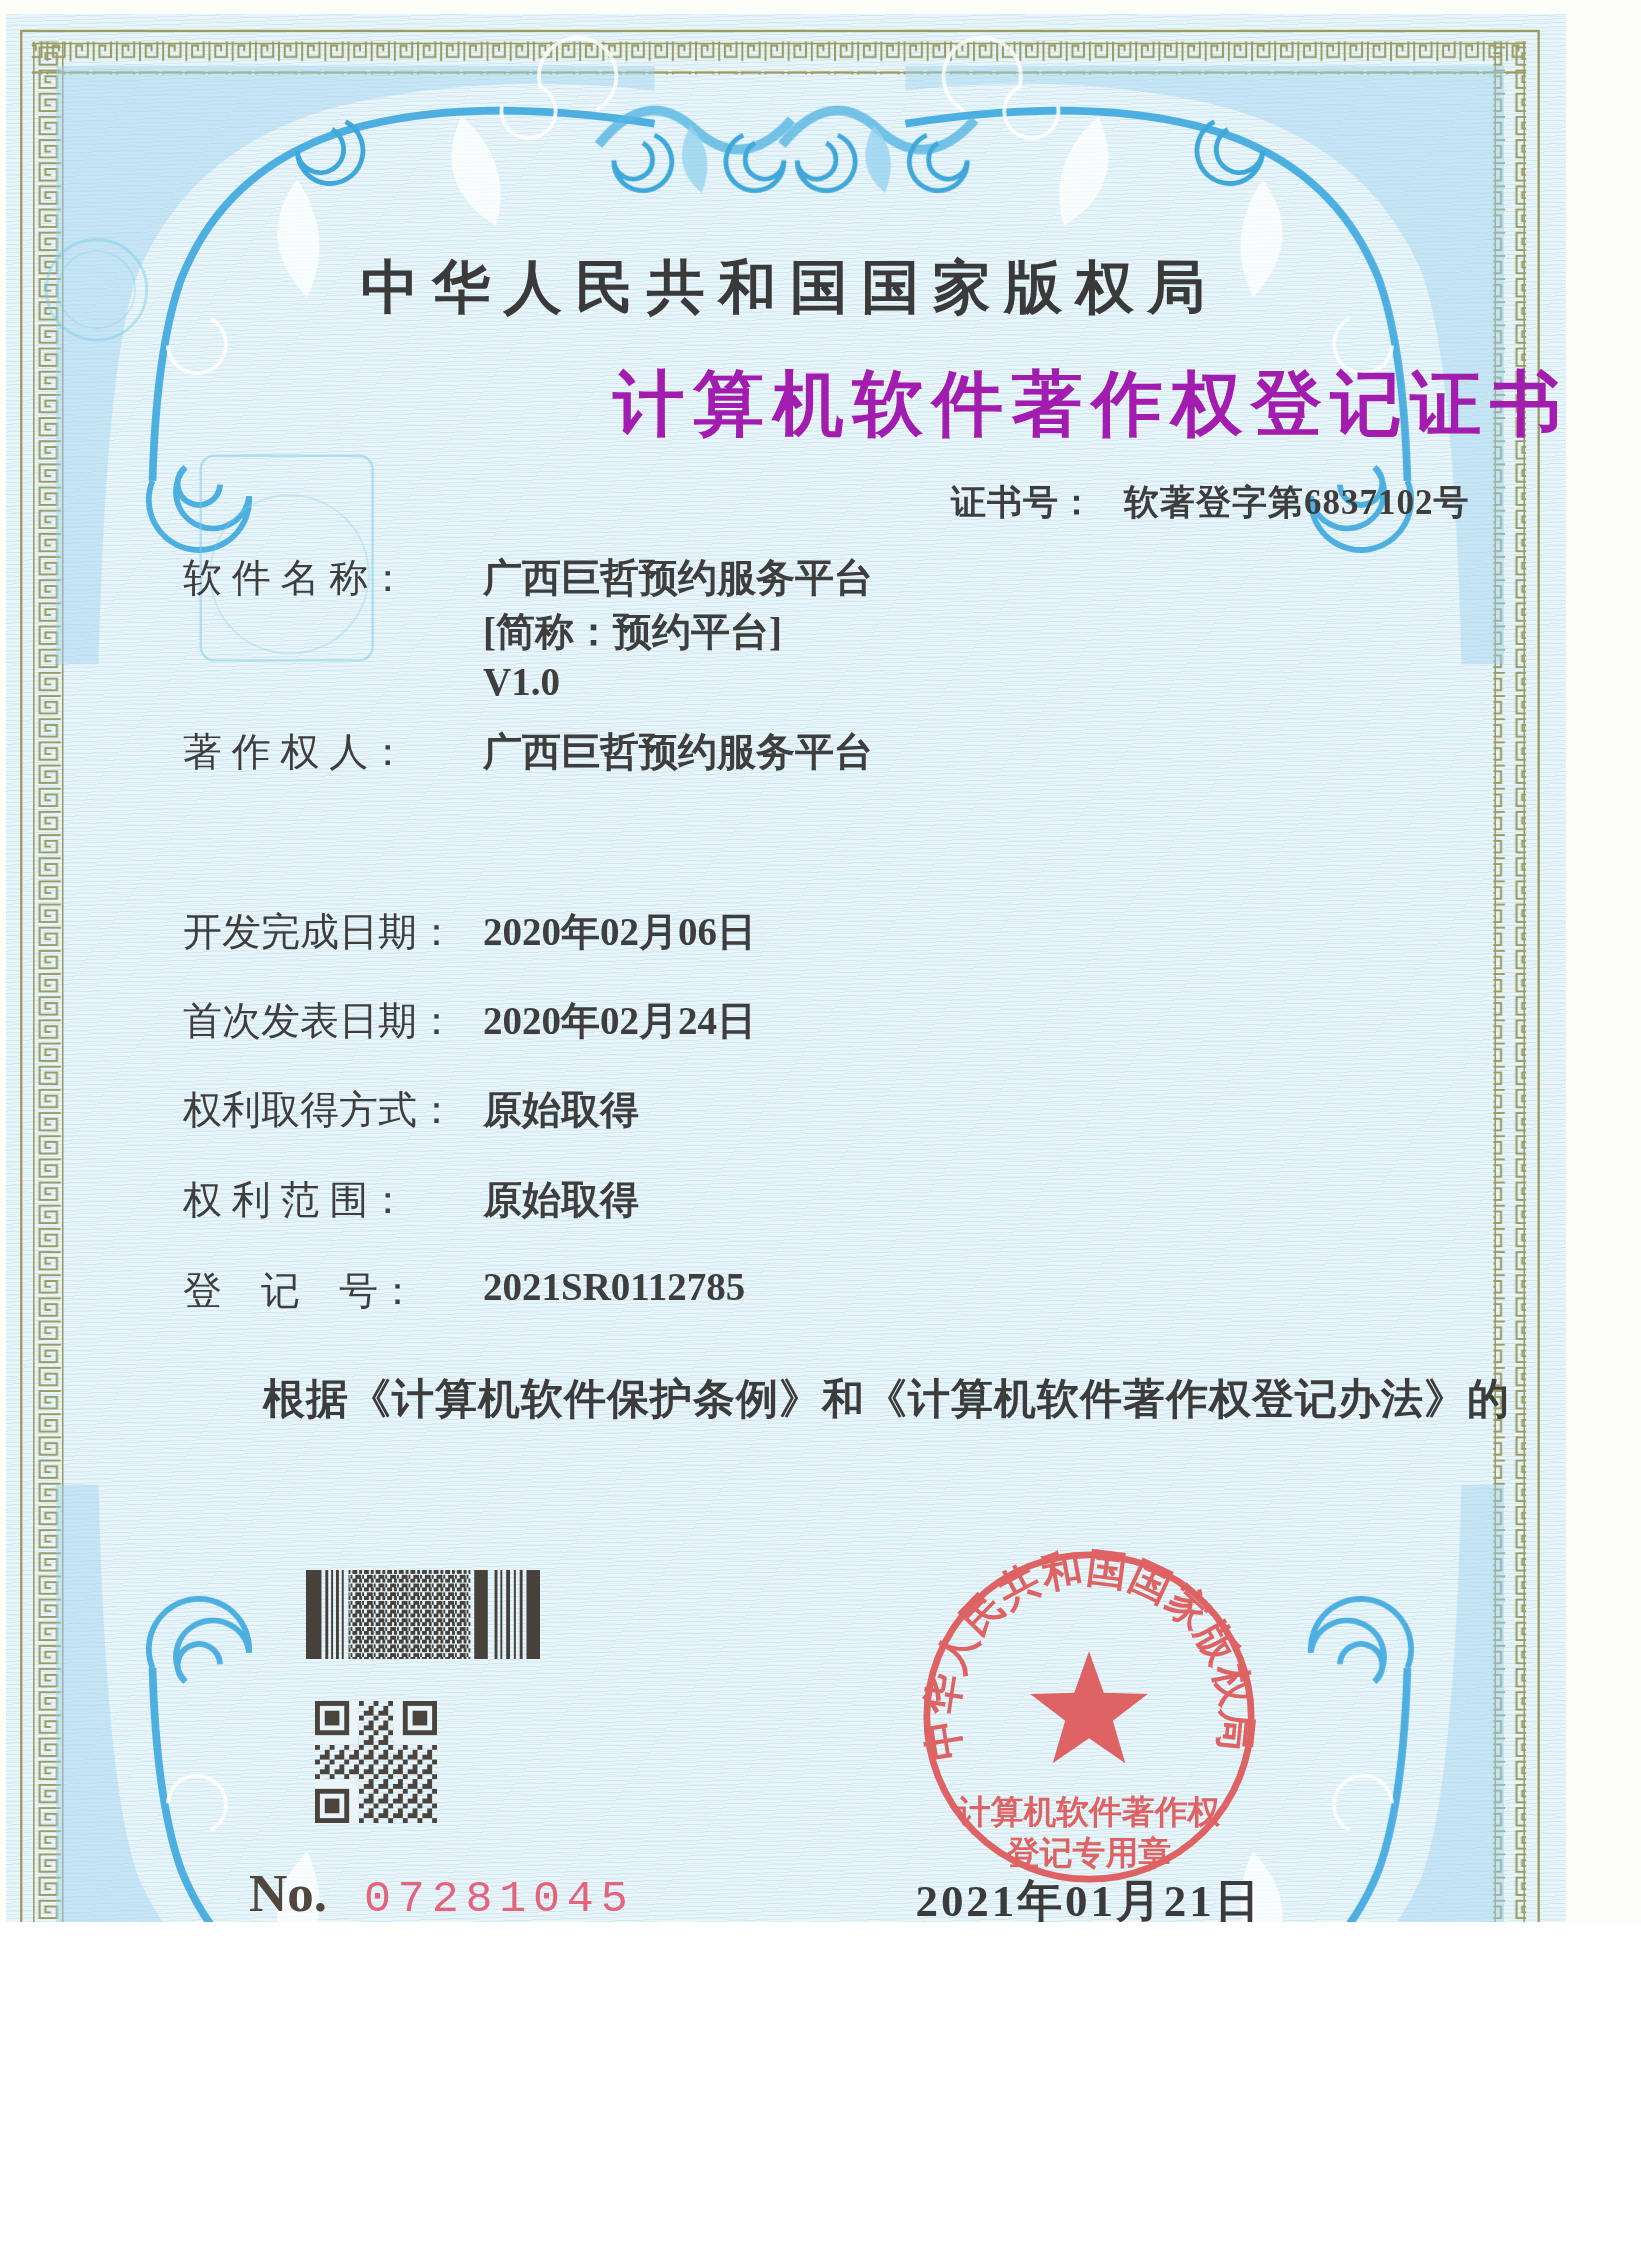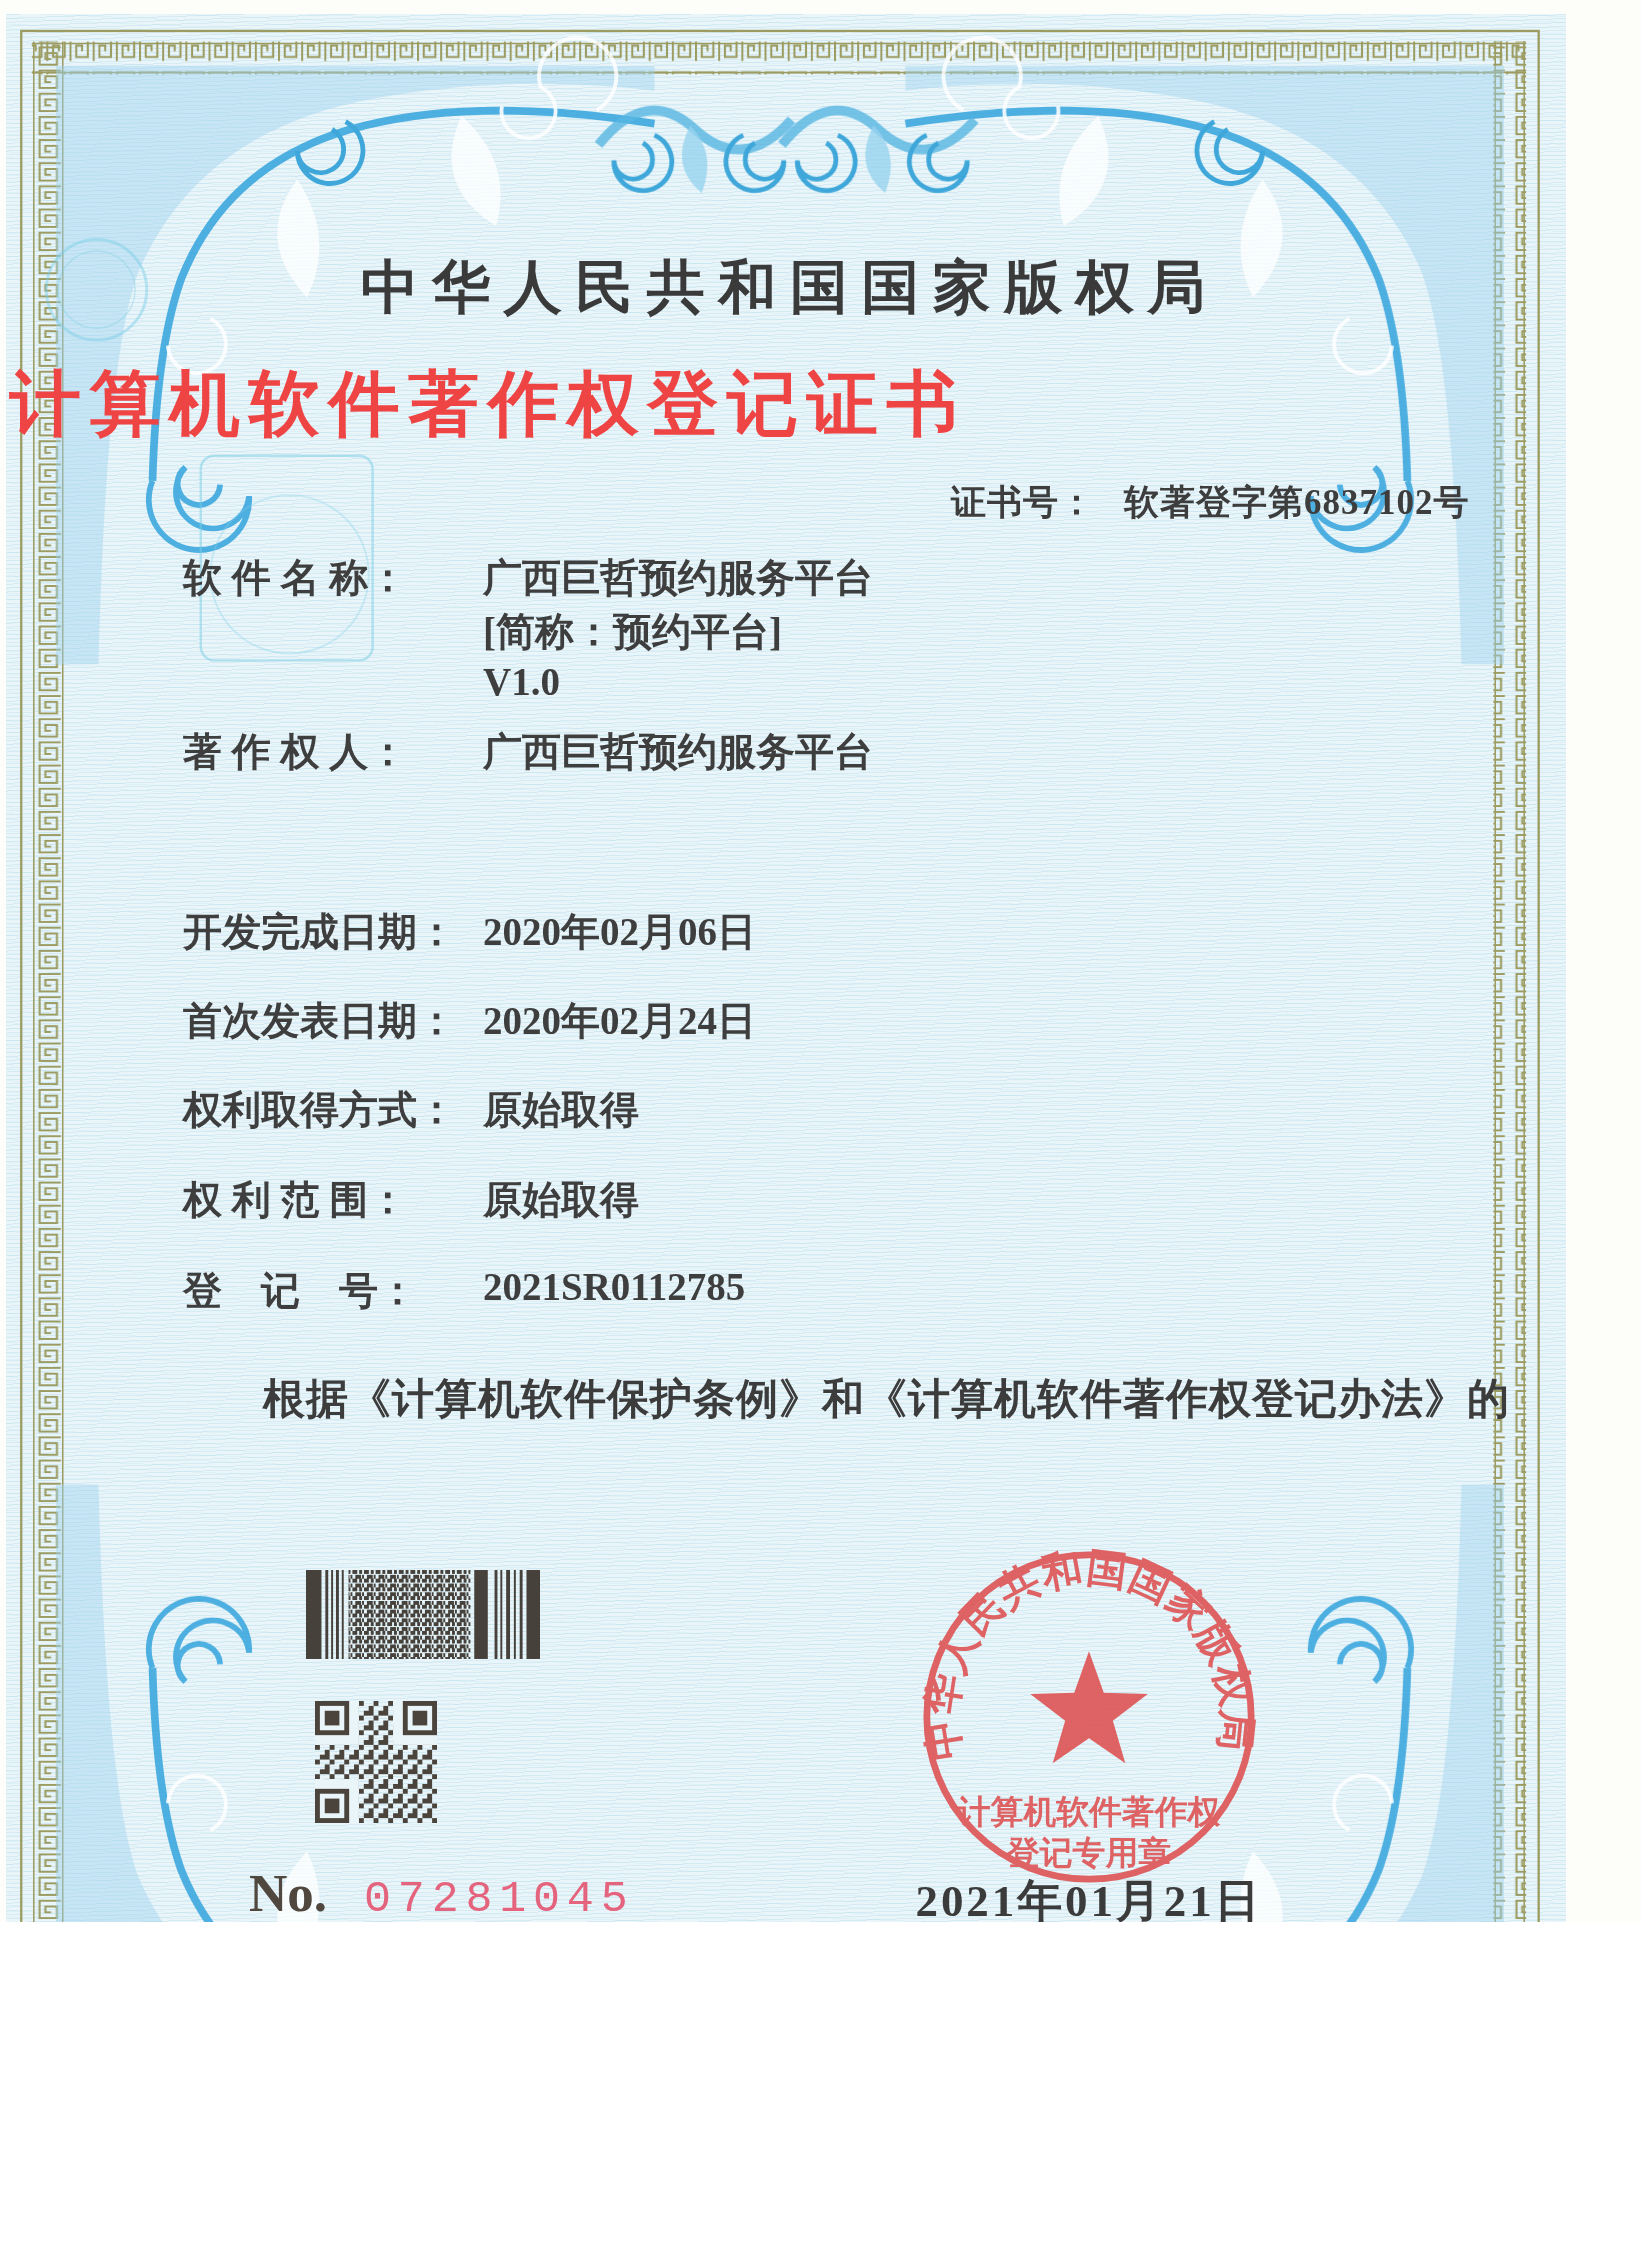--- a/index.html
+++ b/index.html
@@ -6,25 +6,25 @@
   #page{position:relative;width:1641px;height:1922px;background:#fdfdfa;overflow:hidden;
         font-family:"Liberation Serif","DejaVu Serif",serif;}
   .abs{position:absolute;}
   .paper{left:5.8px;top:13.5px;width:1560px;height:2147px;background-color:#eaf5f9;
     background-image:
       repeating-linear-gradient(178deg, rgba(125,195,220,0.20) 0px, rgba(125,195,220,0.20) 1px, rgba(255,255,255,0) 1px, rgba(255,255,255,0) 3.9px),
       repeating-linear-gradient(2.5deg, rgba(160,215,235,0.16) 0px, rgba(160,215,235,0.16) 1px, rgba(255,255,255,0) 1px, rgba(255,255,255,0) 5.8px);}
   .deco{left:0;top:0;pointer-events:none;}
   .title1{left:9.7px;top:249px;width:1560px;text-align:center;font-size:58px;font-weight:700;
           letter-spacing:13.5px;color:#3a3a3a;}
-  .title2{left:9.7px;top:357px;width:1560px;text-align:left;font-size:71px;font-weight:700;
-          letter-spacing:8.7px;color:#ef4444;}
+  .title2{left:9.7px;top:357px;width:1560px;text-align:right;font-size:71px;font-weight:700;
+          letter-spacing:8.7px;color:#a21caf;}
   .certno{left:951px;top:479px;font-size:35px;font-weight:700;color:#3d3d3d;letter-spacing:1px;white-space:nowrap;}
   .certno .gap{display:inline-block;width:29px;}
-  .lbl{left:183px;font-size:39px;font-weight:700;color:#3e3e3e;white-space:nowrap;}
+  .lbl{left:183px;font-size:39px;font-weight:400;color:#3e3e3e;white-space:nowrap;}
   .val{left:483px;font-size:39px;font-weight:700;color:#3e3e3e;white-space:nowrap;}
   .bodyline{font-size:42px;font-weight:700;color:#3c3c3c;letter-spacing:1px;white-space:nowrap;}
   .serial{left:249px;top:1863px;white-space:nowrap;}
   .serial .no{font-size:53px;color:#50483f;font-weight:700;}
   .serial .num{font-family:Liberation Mono, monospace;font-size:45px;color:#e4647e;
                letter-spacing:6.8px;margin-left:37px;font-weight:400;}
   .issuedate{left:886px;top:1871px;width:406px;text-align:center;font-size:45px;font-weight:600;
              letter-spacing:2.9px;color:#3b3b3b;white-space:nowrap;}
 </style>
 </head>

